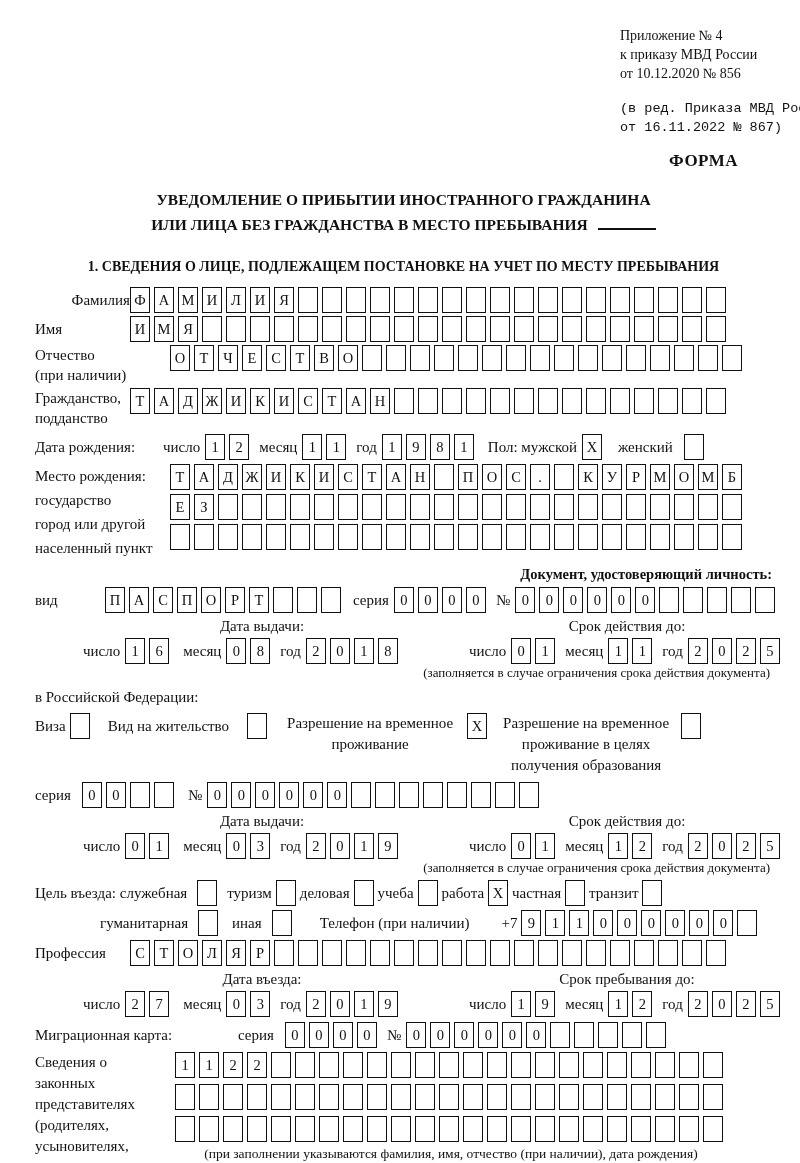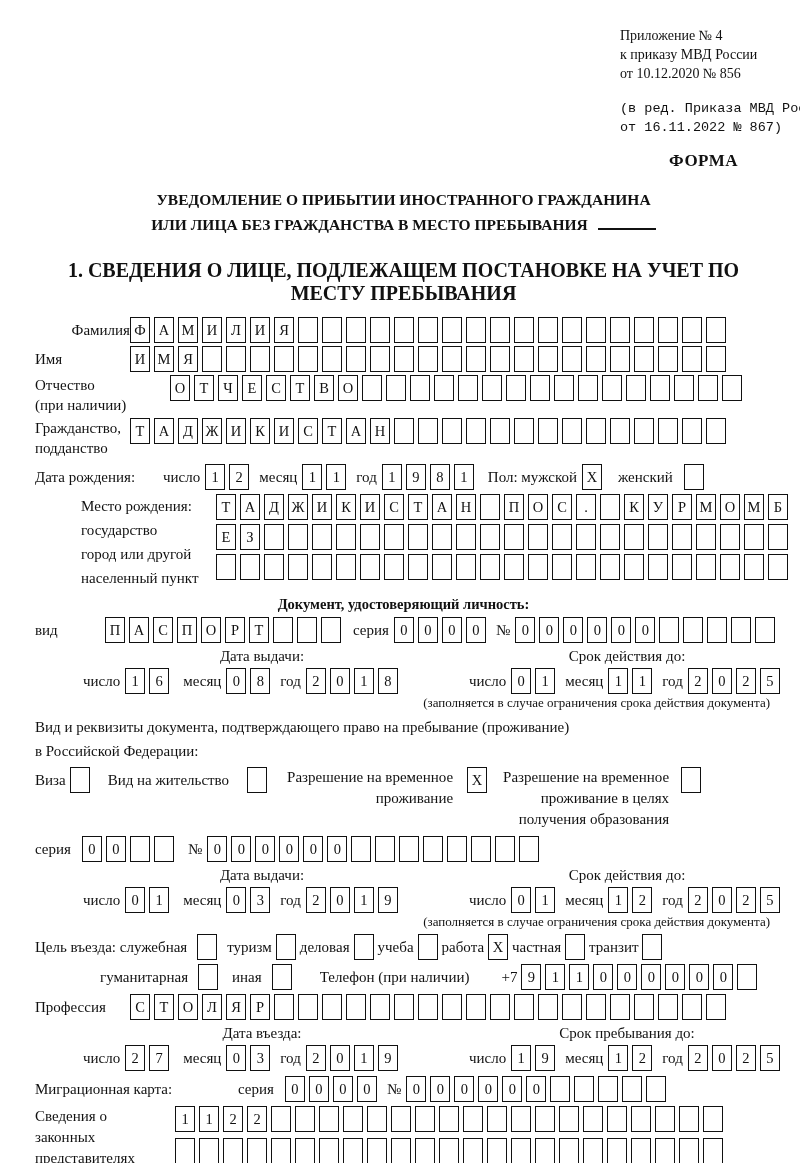--- a/index.html
+++ b/index.html
@@ -8,52 +8,52 @@
   .page{box-sizing:border-box;width:800px;height:817px;padding:26px 28px 0 35px;}
 
   
   .hdr{margin-left:585px;font-size:14px;line-height:19px;white-space:nowrap;}
   .hdr .amend{margin-top:16px;font-size:13.5px;font-family:Liberation Mono, monospace;}
   .forma{font-weight:bold;font-size:17px;text-align:right;padding-right:34px;margin-top:14px;letter-spacing:.5px;}
 
   
   .title{text-align:center;font-weight:bold;font-size:15.5px;line-height:25px;margin-top:16px;}
   .blank{display:inline-block;width:58px;border-bottom:2px solid #111;height:14px;margin-left:10px;}
-  .sec-h{text-align:center;font-weight:bold;font-size:20px;margin-top:22px;margin-bottom:12px;}
+  .sec-h{text-align:center;font-weight:bold;font-size:14px;margin-top:22px;margin-bottom:12px;}
 
   
   .cells{display:flex;flex-wrap:nowrap;flex:none;}
   .cell{flex:none;box-sizing:border-box;width:20px;height:26px;border:1.6px solid #111;
         margin-right:4px;display:inline-flex;align-items:center;justify-content:center;
         font-size:14.5px;font-weight:500;background:#fff;}
 
   .row{display:flex;align-items:flex-start;margin-bottom:3px;}
   .lbl{flex:none;line-height:20px;}
   .w95{width:95px;}  .w135{width:135px;}  .w128{width:128px;}
   .ml6{margin-left:6px;} .ml10{margin-left:10px;} .ml12{margin-left:12px;}
   .inlbl{flex:none;line-height:26px;margin-right:5px;}
 
   
   .multirow .cellstack > .cells{margin-bottom:4px;}
   .stacklbl div{line-height:24px;}
 
   
-  .doc-h{text-align:center;font-weight:bold;font-size:14.5px;margin:6px 0 4px 0;}
+  .doc-h{text-align:right;font-weight:bold;font-size:14.5px;margin:6px 0 4px 0;}
 
   
   .dates{display:flex;margin-top:4px;}
   .dcol-l{width:358px;flex:none;margin-left:48px;}
   .dcol-r{width:372px;flex:none;}
   .dhead{text-align:center;line-height:19px;margin-bottom:2px;}
   .dline{display:flex;align-items:center;}
   .dnote{font-size:13px;text-align:right;padding-right:2px;margin-top:1px;margin-bottom:4px;}
 
   .intro{line-height:24px;}
   .vrow{display:flex;align-items:flex-start;margin-top:4px;margin-bottom:6px;}
-  .vopt{text-align:right;line-height:21px;}
+  .vopt{text-align:center;line-height:21px;}
   .purp{display:flex;align-items:center;margin-bottom:4px;}
   .purp .inlbl{margin-right:4px;}
 
   .repnote{font-size:13.5px;text-align:center;margin-top:2px;}
 </style>
 </head>
 <body>
 
 <div class="page">
 
@@ -229,21 +229,21 @@
     <span class="inlbl ml10">Пол: мужской</span>
     <div class="cells">
         <span class="cell">X</span>
       </div>
     <span class="inlbl ml12">женский</span>
     <div class="cells ml6">
         <span class="cell"></span>
       </div>
   </div>
 
-  <div class="row multirow" style="margin-top:4px;margin-left:46px;">
+  <div class="row multirow" style="margin-top:4px;">
     <div class="lbl w135 stacklbl">
       <div>Место рождения:</div>
       <div>государство</div>
       <div>город или другой</div>
       <div>населенный пункт</div>
     </div>
     <div class="cellstack">
       <div class="cells">
           <span class="cell">Т</span>
           <span class="cell">А</span>
@@ -405,21 +405,20 @@
             <span class="cell">2</span>
             <span class="cell">0</span>
             <span class="cell">2</span>
             <span class="cell">5</span>
           </div>
       </div>
     </div>
   </div>
   <div class="dnote">(заполняется в случае ограничения срока действия документа)</div>
 
-  <div class="intro">Вид и реквизиты документа, подтверждающего право на пребывание (проживание)</div>
   <div class="intro">в Российской Федерации:</div>
 
   <div class="vrow">
     <span class="vopt" style="line-height:26px;">Виза</span>
     <div class="cells" style="margin-left:4px;">
         <span class="cell"></span>
       </div>
     <span class="vopt" style="margin-left:14px;line-height:26px;">Вид на жительство</span>
     <div class="cells" style="margin-left:18px;">
         <span class="cell"></span>

